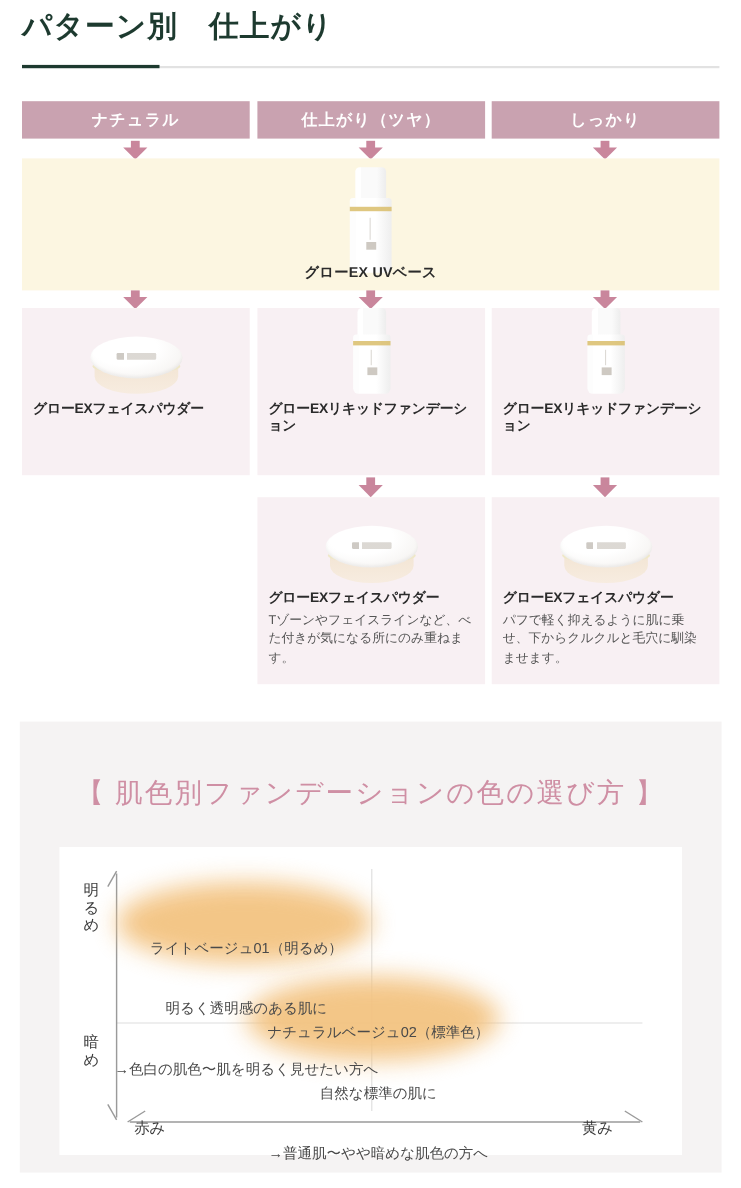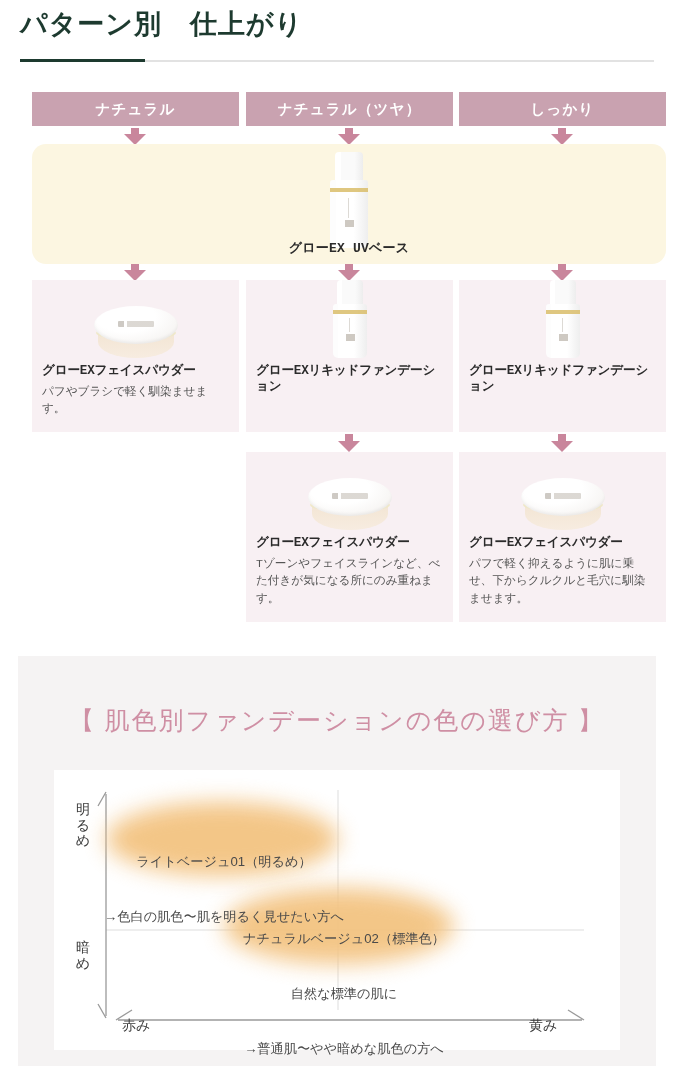--- a/index.html
+++ b/index.html
@@ -41,25 +41,24 @@
     left: 20px;
     top: 59px;
     width: 125px;
     height: 3px;
     background: #1d3a2f;
   }
 
   
   .flow {
     position: absolute;
-    left: 12px;
+    left: 0;
     top: 92px;
     width: 548px;
     height: 530px;
-    font-family: Liberation Mono, monospace;
   }
 
   .col-head {
     position: absolute;
     top: 0;
     height: 34px;
     background: #c9a2b0;
     color: #ffffff;
     font-size: 14.5px;
     font-weight: 700;
@@ -95,21 +94,20 @@
   }
 
   
   .base-band {
     position: absolute;
     left: 20px;
     top: 52px;
     width: 634px;
     height: 120px;
     background: #fcf6e1;
-    border-radius: 14px;
   }
   .base-bottle {
     position: absolute;
     left: 50%;
     transform: translateX(-50%);
     top: 8px;
   }
   .base-caption {
     position: absolute;
     left: 0;
@@ -333,21 +331,21 @@
 <div class="page-title">パターン別　仕上がり</div>
 <div class="title-rule"></div>
 <div class="title-rule-accent"></div>
 
 <div class="flow">
 
   <div class="col-head c0">
     <span>ナチュラル</span>
   </div>
   <div class="col-head c1">
-    <span>ナチュラル（ツヤ）</span>
+    <span>仕上がり（ツヤ）</span>
   </div>
   <div class="col-head c2">
     <span>しっかり</span>
   </div>
 
   <div class="arrow" style="left:112px; top:36px; height:16px;">
     <div class="stem" style="height:8px;"></div>
       <div class="head" style="top:6px;"></div>
   </div>
   <div class="arrow" style="left:326px; top:36px; height:16px;">
@@ -388,21 +386,20 @@
   <div class="card r1c0">
     <div class="shot">
       <div class="compact">
           <div class="base"></div>
           <div class="rim"></div>
           <div class="lid"></div>
           <div class="logo"></div>
         </div>
     </div>
     <div class="pname">グローEXフェイスパウダー</div>
-    <div class="pdesc">パフやブラシで軽く馴染ませます。</div>
   </div>
 
   <div class="card r1c1">
     <div class="shot">
       <div class="bottle">
           <div class="cap"></div>
           <div class="body"></div>
           <div class="band"></div>
           <div class="hairline"></div>
           <div class="mark"></div>
@@ -477,20 +474,21 @@
       <line x1="64" y1="250" x2="528" y2="250" stroke="#9a9a9a" stroke-width="1.3"></line>
       <polyline points="78,240 62,250" fill="none" stroke="#9a9a9a" stroke-width="1.3"></polyline>
       <polyline points="514,240 530,250" fill="none" stroke="#9a9a9a" stroke-width="1.3"></polyline>
     </svg>
 
     <div class="blob b1"></div>
     <div class="blob b2"></div>
 
     <div class="blob-text t1">
       <div>ライトベージュ01（明るめ）</div>
+      <div>明るく透明感のある肌に</div>
       <div>→色白の肌色〜肌を明るく見せたい方へ</div>
     </div>
     <div class="blob-text t2">
       <div>ナチュラルベージュ02（標準色）</div>
       <div>自然な標準の肌に</div>
       <div>→普通肌〜やや暗めな肌色の方へ</div>
     </div>
 
     <div class="ax-label vert ax-bright">明<br>る<br>め</div>
     <div class="ax-label vert ax-dark">暗<br>め</div>

